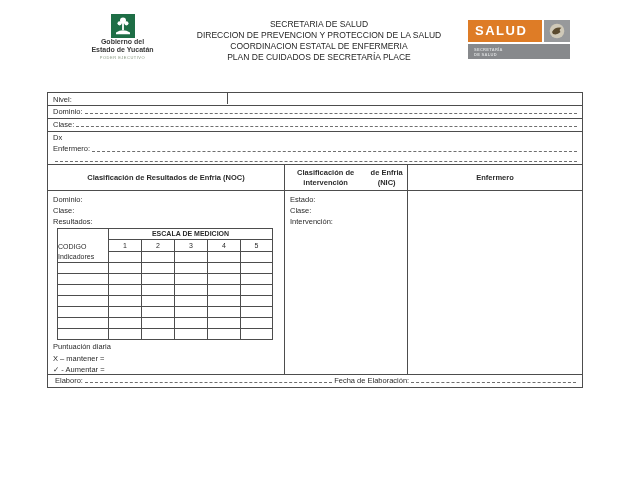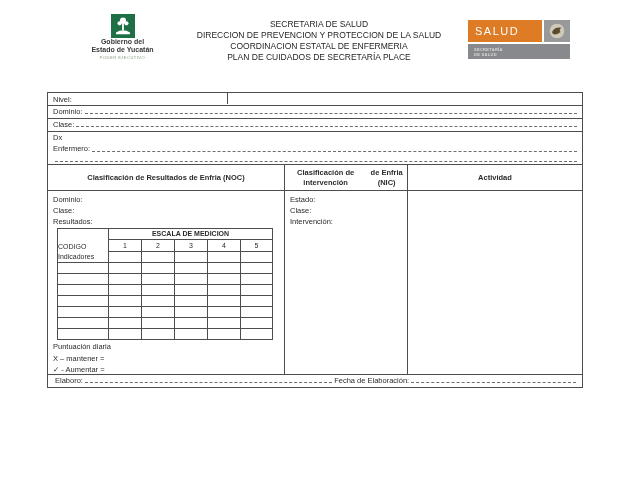--- a/index.html
+++ b/index.html
@@ -12,21 +12,21 @@
   .yl1{font-size:7px;font-weight:bold;line-height:7.5px;color:#3a3a3a;}
   .yl2{font-size:4px;color:#86967f;margin-top:2px;letter-spacing:.5px;}
 
   
   .htitle{position:absolute;left:0;top:19px;width:100%;text-align:center;
           font-size:8.5px;line-height:11px;color:#1f1f1f;}
 
   
   .salud{position:absolute;left:468px;top:20px;width:102px;height:40px;}
   .salud-orange{position:absolute;left:0;top:0;width:74px;height:22px;background:#DE7C26;
-                color:#fff;font-weight:normal;font-size:11px;line-height:22px;
+                color:#fff;font-weight:bold;font-size:13px;line-height:22px;
                 padding-left:7px;box-sizing:border-box;letter-spacing:1.5px;}
   .salud-eagle{position:absolute;left:76px;top:0;width:26px;height:22px;background:#97999B;
                display:flex;align-items:center;justify-content:center;}
   .salud-band{position:absolute;left:0;top:24px;width:102px;height:15px;background:#87898C;
               color:#d9dbdc;font-size:4px;line-height:5px;padding:3px 0 0 6px;
               box-sizing:border-box;font-weight:bold;letter-spacing:.3px;}
 
   
   .form{position:absolute;left:47px;top:92px;width:536px;height:296px;
         border:1px solid #4d4d4d;box-sizing:border-box;font-size:7.5px;}
@@ -146,21 +146,21 @@
         <span class="fill"></span>
       </div>
     </div>
 
     <div class="row r-thead">
       <div class="th-noc">Clasificación de Resultados de Enfria (NOC)</div>
       <div class="th-nic">
         <div>Clasificación de intervención</div>
         <div>de Enfria (NIC)</div>
       </div>
-      <div class="th-act">Actividad</div>
+      <div class="th-act">Enfermero</div>
     </div>
 
     <div class="row r-body">
 
       <div class="td-noc">
         <div>Dominio:</div>
         <div>Clase:</div>
         <div>Resultados:</div>
 
         <table class="escala">

